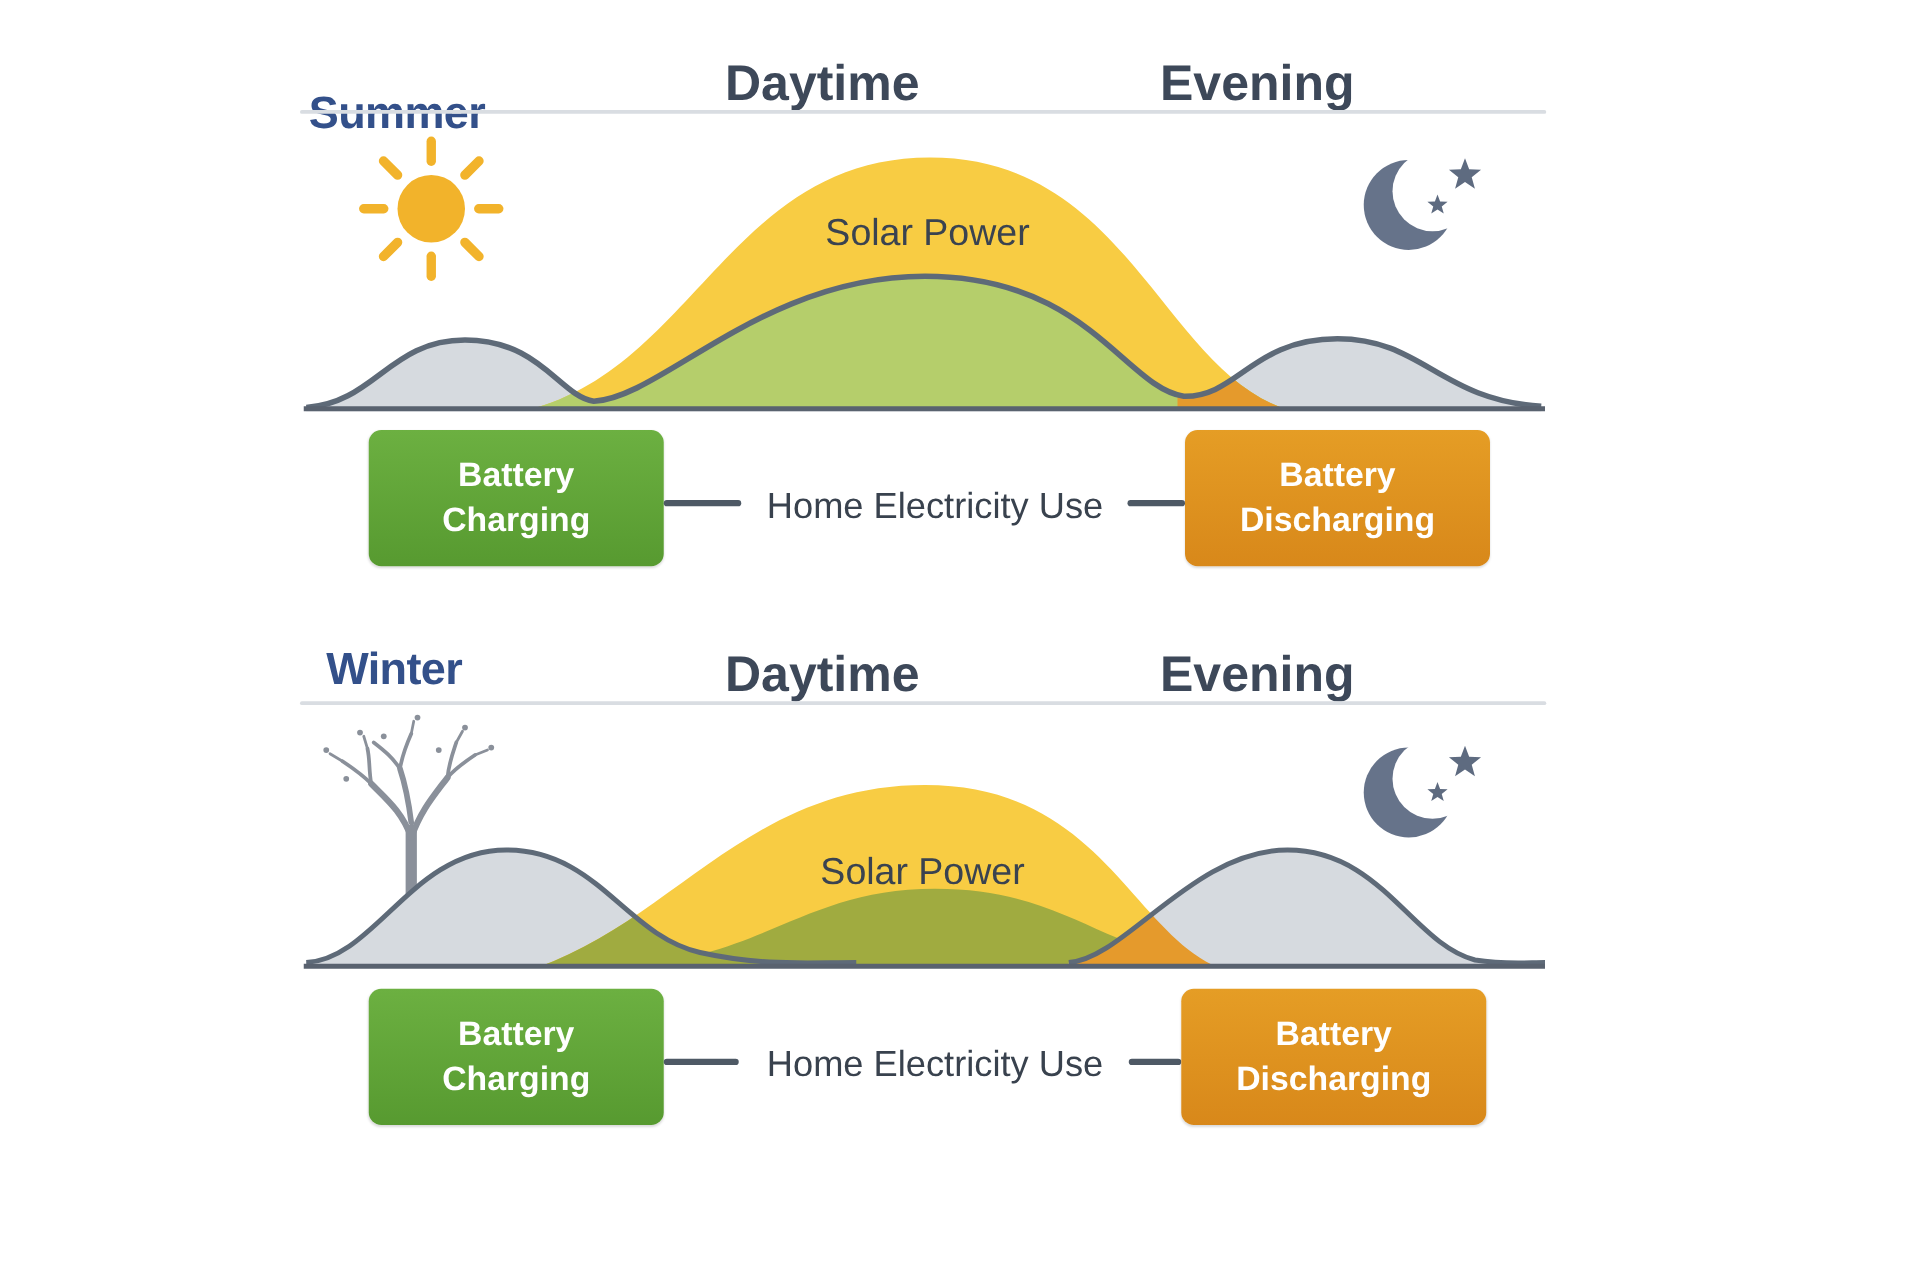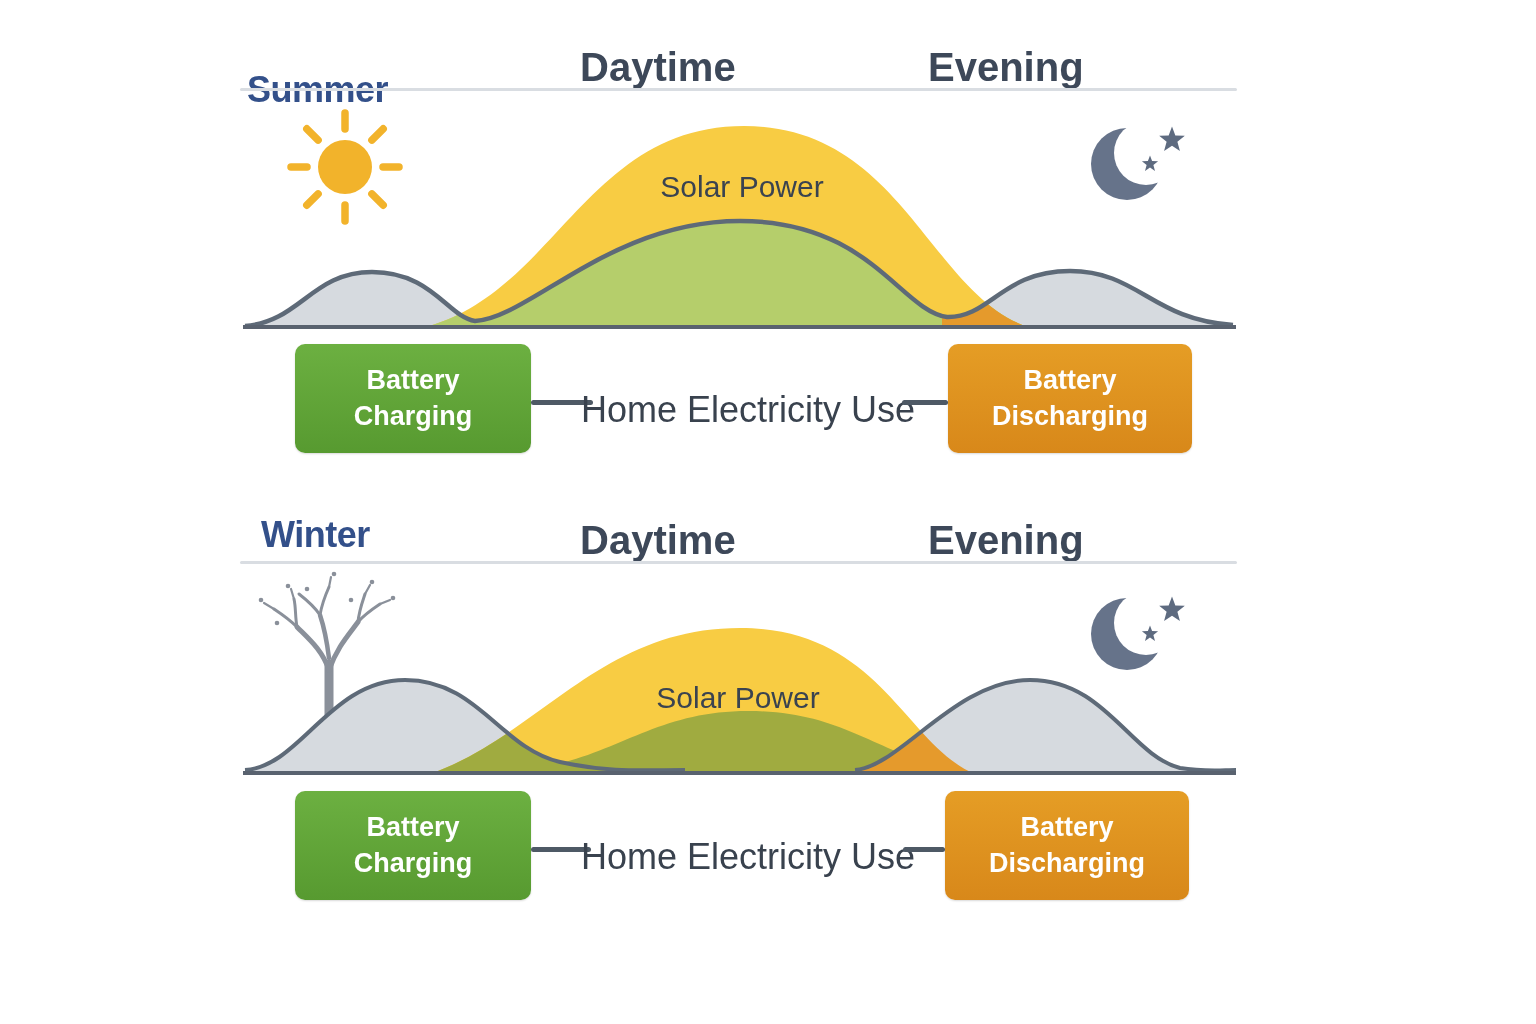--- a/index.html
+++ b/index.html
@@ -4,21 +4,21 @@
 <style>
   html,body{margin:0;padding:0;background:#fff;}
   #canvas{position:relative;width:1536px;height:1024px;background:#ffffff;overflow:hidden;
           font-family:"Liberation Sans",sans-serif;}
   #diagram{position:absolute;left:0;top:0;width:1536px;height:1024px;}
   .abs{position:absolute;white-space:nowrap;}
   .season-title{font-size:36px;font-weight:700;color:#33508A;letter-spacing:-0.5px;}
   .col-head{font-size:40px;font-weight:700;color:#3D4859;}
   .rule{position:absolute;left:240px;width:997px;height:3px;background:#D9DDE2;border-radius:2px;}
   .solar-label{font-size:30px;font-weight:400;color:#3A4350;transform:translateX(-50%);}
-  .home-label{font-size:36px;font-weight:500;color:#39424E;transform:translateX(-50%);}
+  .home-label{font-size:29px;font-weight:500;color:#39424E;transform:translateX(-50%);}
   .batt-box{position:absolute;width:236px;height:109px;border-radius:10px;display:flex;
             flex-direction:column;align-items:center;justify-content:center;
             color:#fff;font-size:27px;font-weight:700;line-height:1.32;text-align:center;
             box-shadow:0 1px 2px rgba(0,0,0,0.15);}
   .batt-green{background:linear-gradient(180deg,#6CB041 0%,#579A30 100%);}
   .batt-orange{background:linear-gradient(180deg,#E59D25 0%,#D8881A 100%);width:244px;}
   .connector{position:absolute;height:5px;background:#4E5965;border-radius:3px;}
 </style>
 </head>
 <body>

